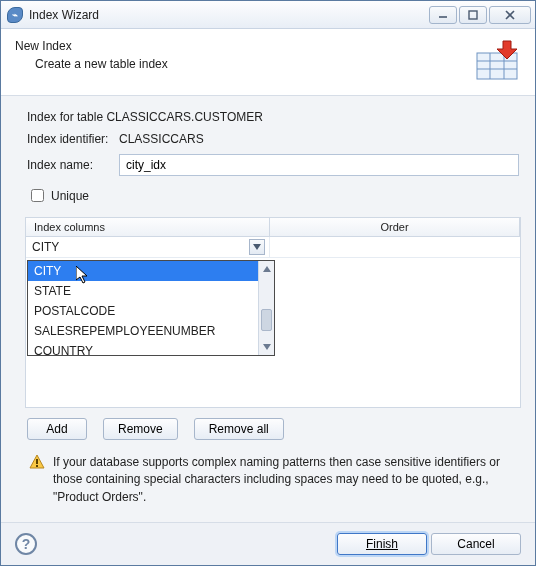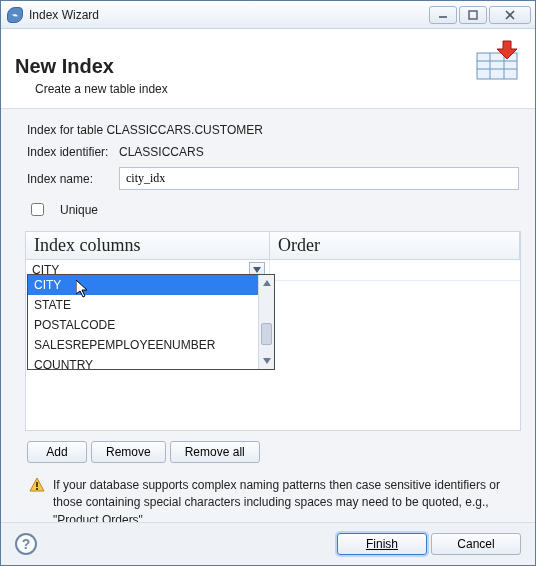--- a/index.html
+++ b/index.html
@@ -19,41 +19,41 @@
   .win-btns { display:flex; gap:2px;}
   .win-btn { width: 28px; height: 18px; border: 1px solid #a3b5cc; background: linear-gradient(#f8fafc,#e3eaf3); border-radius:3px; display:flex; align-items:center; justify-content:center; }
   .win-btn.close { width: 42px; }
   .win-btn svg { display:block; }
 
   .header {
     background: #fff; padding: 10px 14px 12px 14px; border-bottom: 1px solid #d6dde7;
     display:flex; align-items:flex-start;
   }
   .header-text { flex:1; }
-  .header h1 { font-size: 20px; font-weight: bold; margin: 16px 0 4px 0; }
+  .header h1 { font-size: 12px; font-weight: normal; margin: 0 0 4px 0; }
   .header .subtitle { margin-left: 20px; }
   .header-icon { width: 48px; height: 44px; margin-left:8px; position:relative; }
 
   .body { flex:1; padding: 10px 14px 8px 24px; display:flex; flex-direction:column; overflow:hidden; }
 
   .info-line { margin: 4px 2px; }
   .field-row { display:flex; align-items:center; margin: 4px 2px; }
   .field-row .label { width: 92px; }
   .field-row input[type="text"] {
-    flex:1; border:1px solid #b5c4d8; padding: 3px 6px; font-family:Liberation Serif, serif; font-size:12px;
+    flex:1; border:1px solid #b5c4d8; padding: 3px 6px; font-family:Liberation Sans, sans-serif; font-size:12px;
     background:#fff;
   }
-  .checkbox-row { display:flex; align-items:center; gap:13px; margin: 6px 2px 2px 2px; }
+  .checkbox-row { display:flex; align-items:center; gap:4px; margin: 6px 2px 2px 2px; }
   .checkbox-row input { width:13px; height:13px; }
 
   .columns-wrap { margin-top: 10px; border:1px solid #cfd8e4; background:#fff; position:relative;}
   .columns-header { display:flex; background: linear-gradient(#fdfdfe,#eef2f7); border-bottom:1px solid #cfd8e4; }
-  .columns-header .ch { padding:3px 8px; border-right:1px solid #cfd8e4; font-size:18px;font-family:Liberation Serif, serif;}
+  .columns-header .ch { padding:3px 8px; border-right:1px solid #cfd8e4; font-size:11px;}
   .ch-col1 { width: 244px; }
-  .ch-col2 { flex:1; }
+  .ch-col2 { flex:1;text-align:center; }
   .columns-body { height: 170px; position:relative; }
   .sel-row { display:flex; border-bottom:1px solid #e6ecf3; }
   .sel-row .cell1 { width:244px; display:flex; align-items:center; padding:2px 4px 2px 6px; border-right:1px solid #e6ecf3; position:relative;}
   .sel-row .cell1 .sel-text { flex:1; }
   .sel-row .cell1 .dd-btn { width:16px; height:16px; border:1px solid #a7b6cb; background:linear-gradient(#f8fafc,#e3eaf3); display:flex; align-items:center; justify-content:center;}
   .sel-row .cell2 { flex:1; }
 
   .dropdown {
     position:absolute; left: 1px; top: 42px; width: 248px; height:96px;
     border:1px solid #4a4a4a; background:#fff; z-index:20; display:flex;
@@ -61,21 +61,21 @@
   .dropdown .dd-list { flex:1; overflow:hidden; }
   .dropdown .dd-item { padding: 1px 6px; font-size:12px; line-height:18px;}
   .dropdown .dd-item.selected { background:#2d7ef0; color:#fff; }
   .dropdown .dd-scroll { width:16px; background:#eef1f6; border-left:1px solid #cfd8e4; position:relative;}
   .dd-scroll .thumb { position:absolute; left:2px; right:2px; top:48px; height:22px; background:#cdd6e2; border:1px solid #aab7ca; border-radius:2px;}
   .dd-scroll .arr { position:absolute; left:0; right:0; height:16px; display:flex;align-items:center;justify-content:center;}
   .dd-scroll .arr.bot { bottom:0; }
 
   .cursor { position:absolute; left:50px; top:48px; z-index:30; pointer-events:none; }
 
-  .btn-row { display:flex; gap:4px; margin: 10px 2px 4px 2px; }
+  .btn-row { display:flex; gap:16px; margin: 10px 2px 4px 2px; }
   .btn {
     border:1px solid #a7b6cb; background: linear-gradient(#fdfdfe,#e7edf5);
     padding: 3px 14px; font-family:inherit; font-size:12px; border-radius:3px;
     min-width:60px; text-align:center;
   }
 
   .note { display:flex; gap:8px; margin: 10px 4px 0 4px; line-height:1.45; align-items:flex-start;}
   .note .warn-icon { flex:none; width:16px; height:16px; }
 
   .footer {

